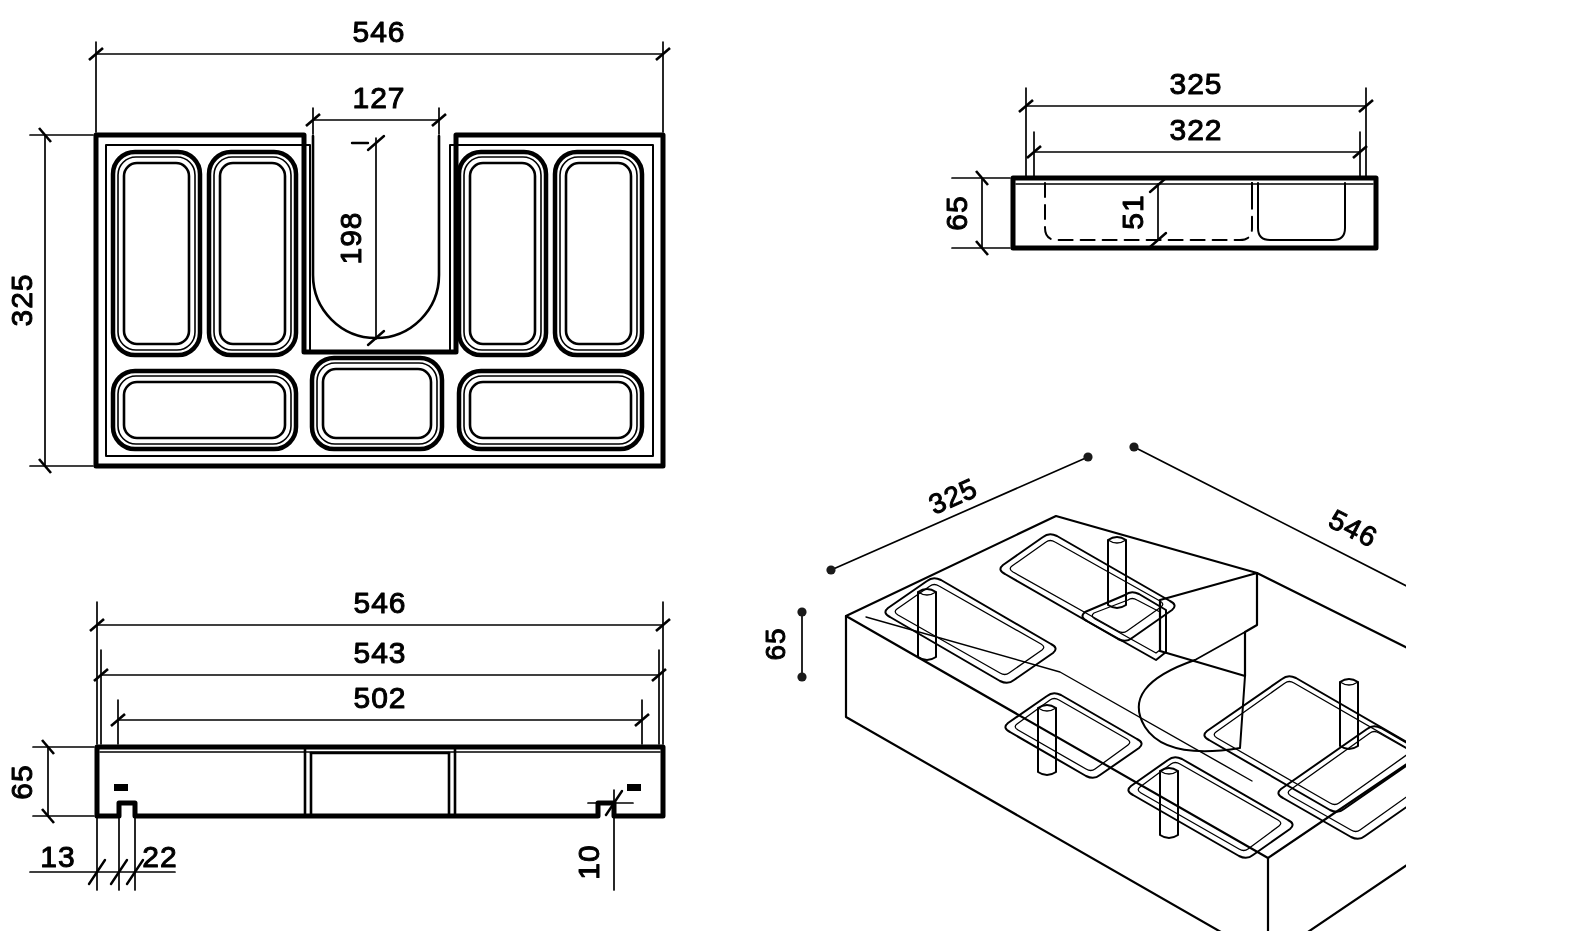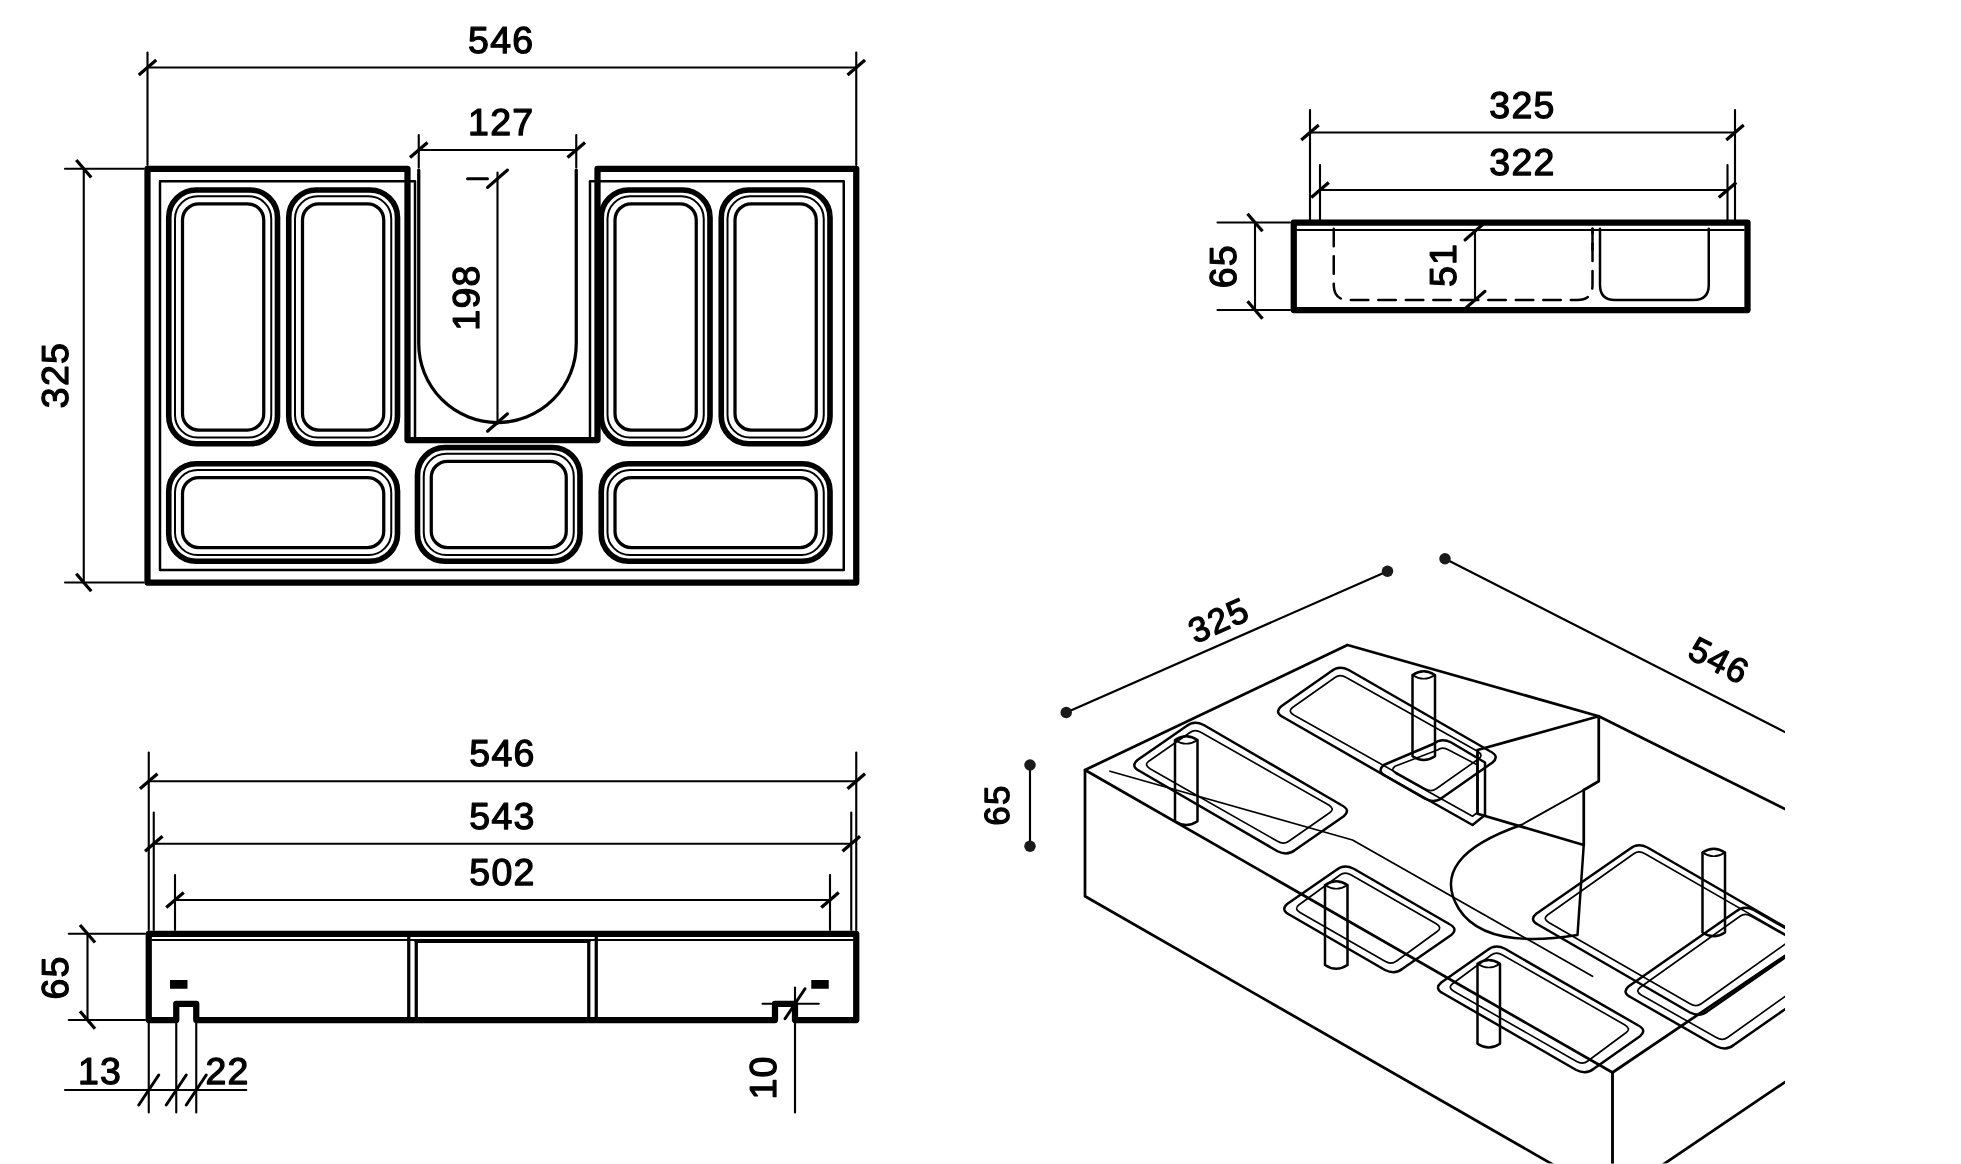--- a/index.html
+++ b/index.html
@@ -10,21 +10,20 @@
   }
   body {
     font-family: "Liberation Sans", sans-serif;
   }
   #sheet {
     position: relative;
     width: 1406px;
     height: 931px;
     background: #ffffff;
     overflow: hidden;
-    padding-left: 22px;
   }
   #sheet svg {
     display: block;
   }
   .dimtext {
     font-family: "Liberation Sans", sans-serif;
     font-size: 30px;
     fill: #000000;
     letter-spacing: 1px;
   }

